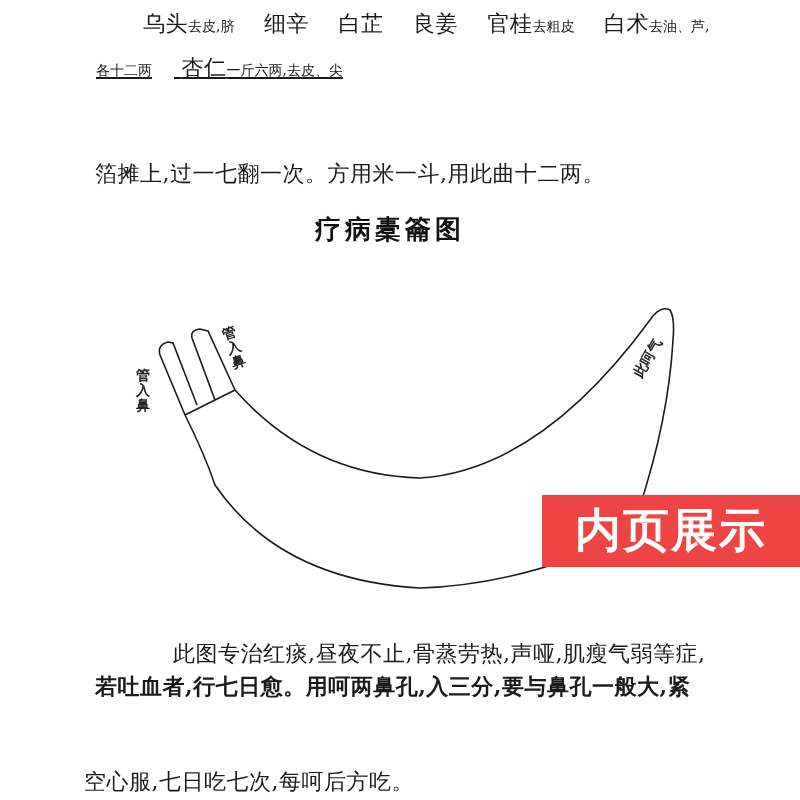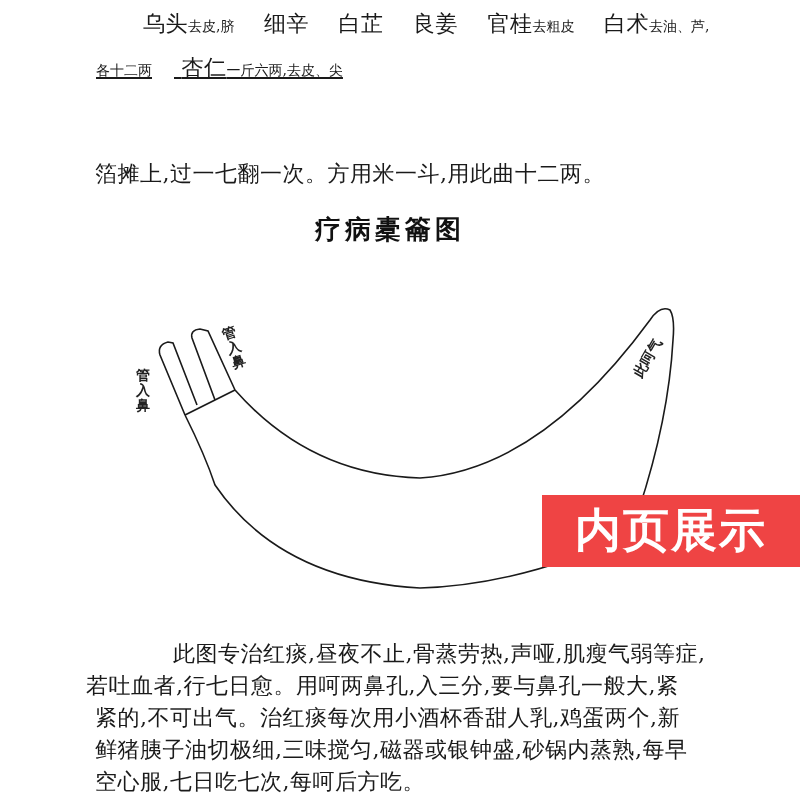--- a/index.html
+++ b/index.html
@@ -78,19 +78,17 @@
 
       <path d="M235,390 Q310,475 420,478 Q540,470 650,320 Q660,305 670,310 Q675,318 673,340 Q668,430 630,535"></path>
     </g>
   </svg>
 
   <div class="vlabel" style="left:135px; top:368px;">管入鼻</div>
   <div class="vlabel" style="left:226px; top:325px; transform:rotate(-18deg);">管入鼻</div>
   <div class="rotlabel" style="left:630px; top:372px; transform:rotate(-60deg);">此呵气</div>
 
   <div class="line" style="left:141px; top:640px;margin-left:32px;">此图专治红痰,昼夜不止,骨蒸劳热,声哑,肌瘦气弱等症,</div>
-  <div class="line" style="left:86px; top:672px;">若吐血者,行七日愈。用呵两鼻孔,入三分,要与鼻孔一般大,紧</div>
-  <div class="line" style="left:95px; top:704px;">紧的,不可出气。治红痰每次用小酒杯香甜人乳,鸡蛋两个,新</div>
-  <div class="line" style="left:95px; top:736px;">鲜猪胰子油切极细,三味搅匀,磁器或银钟盛,砂锅内蒸熟,每早</div>
-  <div class="line" style="left:95px; top:768px;">空心服,七日吃七次,每呵后方吃。</div>
+  <div class="line" style="left:95px; top:672px;font-weight:bold;">若吐血者,行七日愈。用呵两鼻孔,入三分,要与鼻孔一般大,紧</div>
+  <div class="line" style="left:84px; top:768px;">空心服,七日吃七次,每呵后方吃。</div>
 
   <div class="badge">内页展示</div>
 </div>
 
 </body></html>

